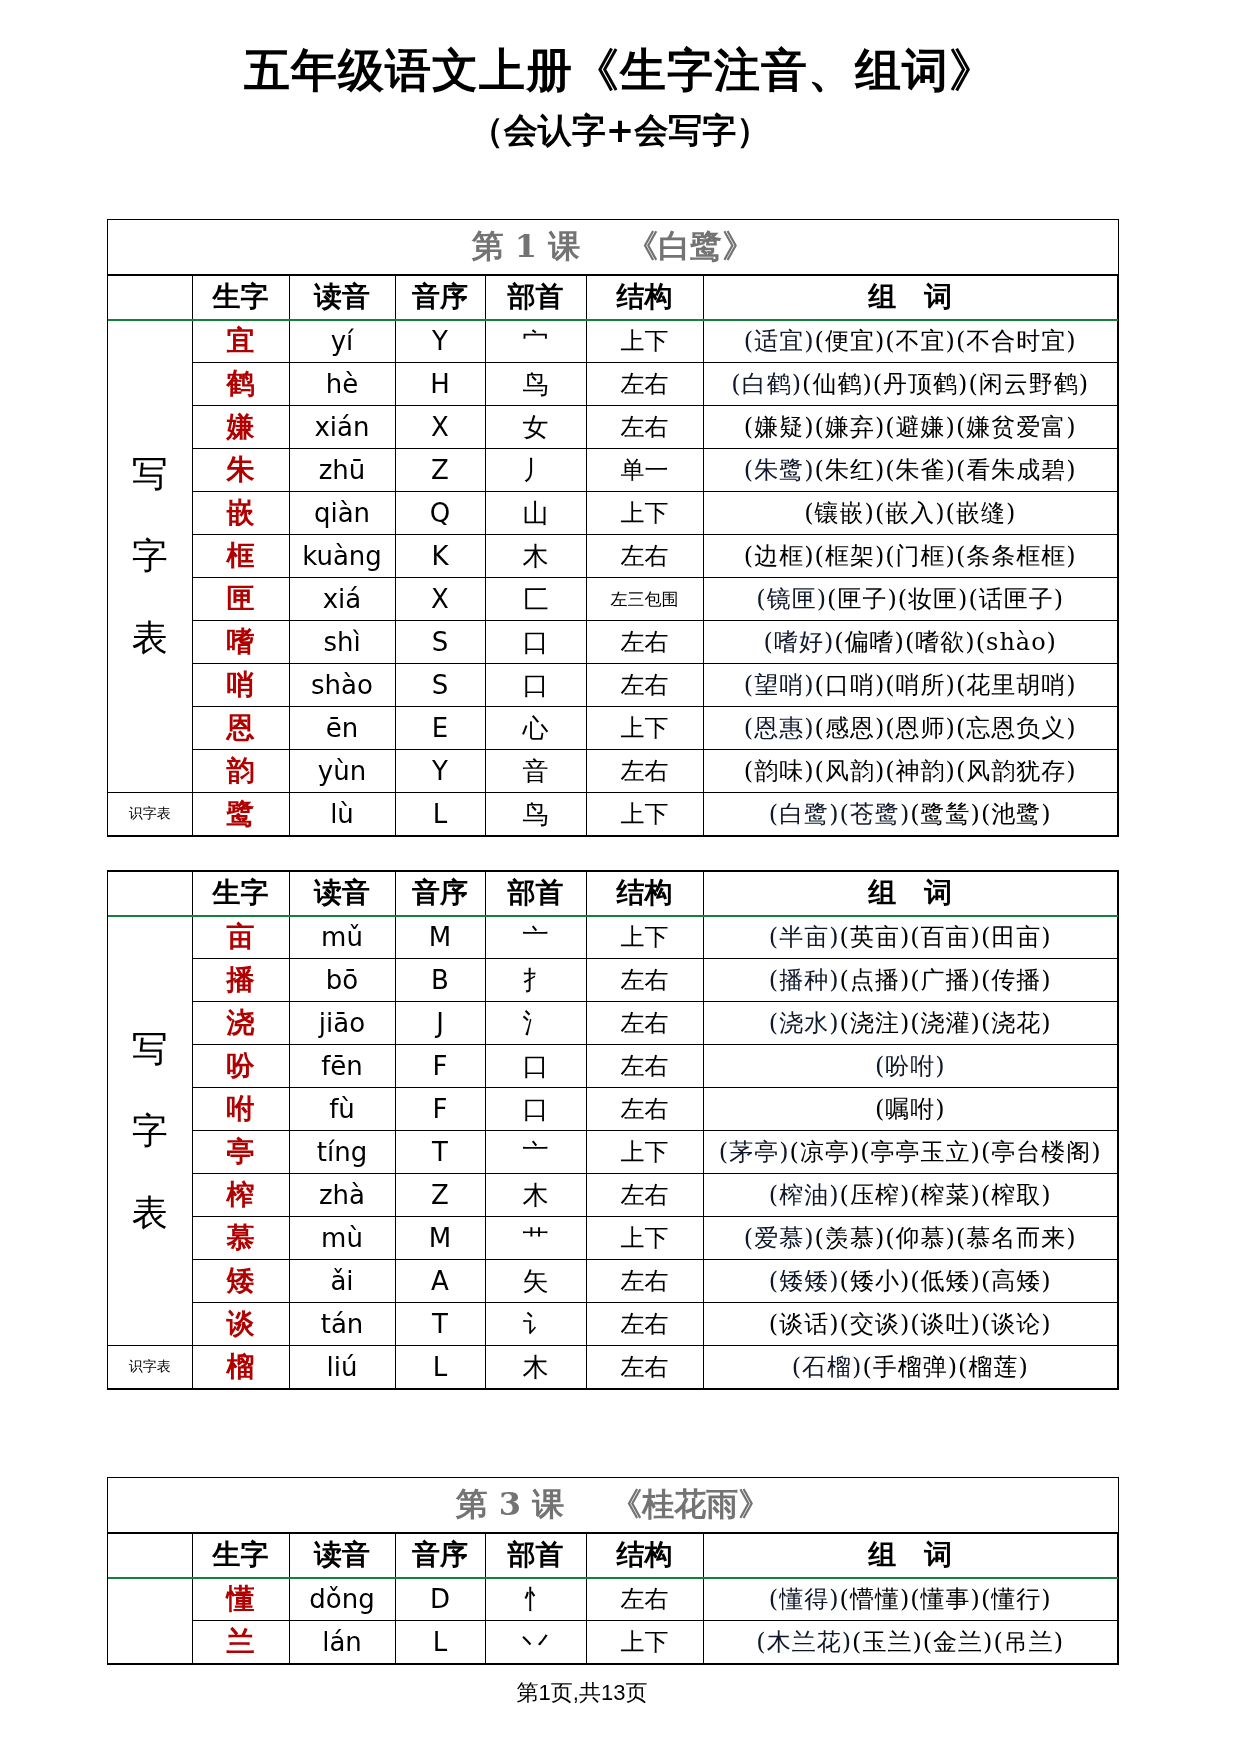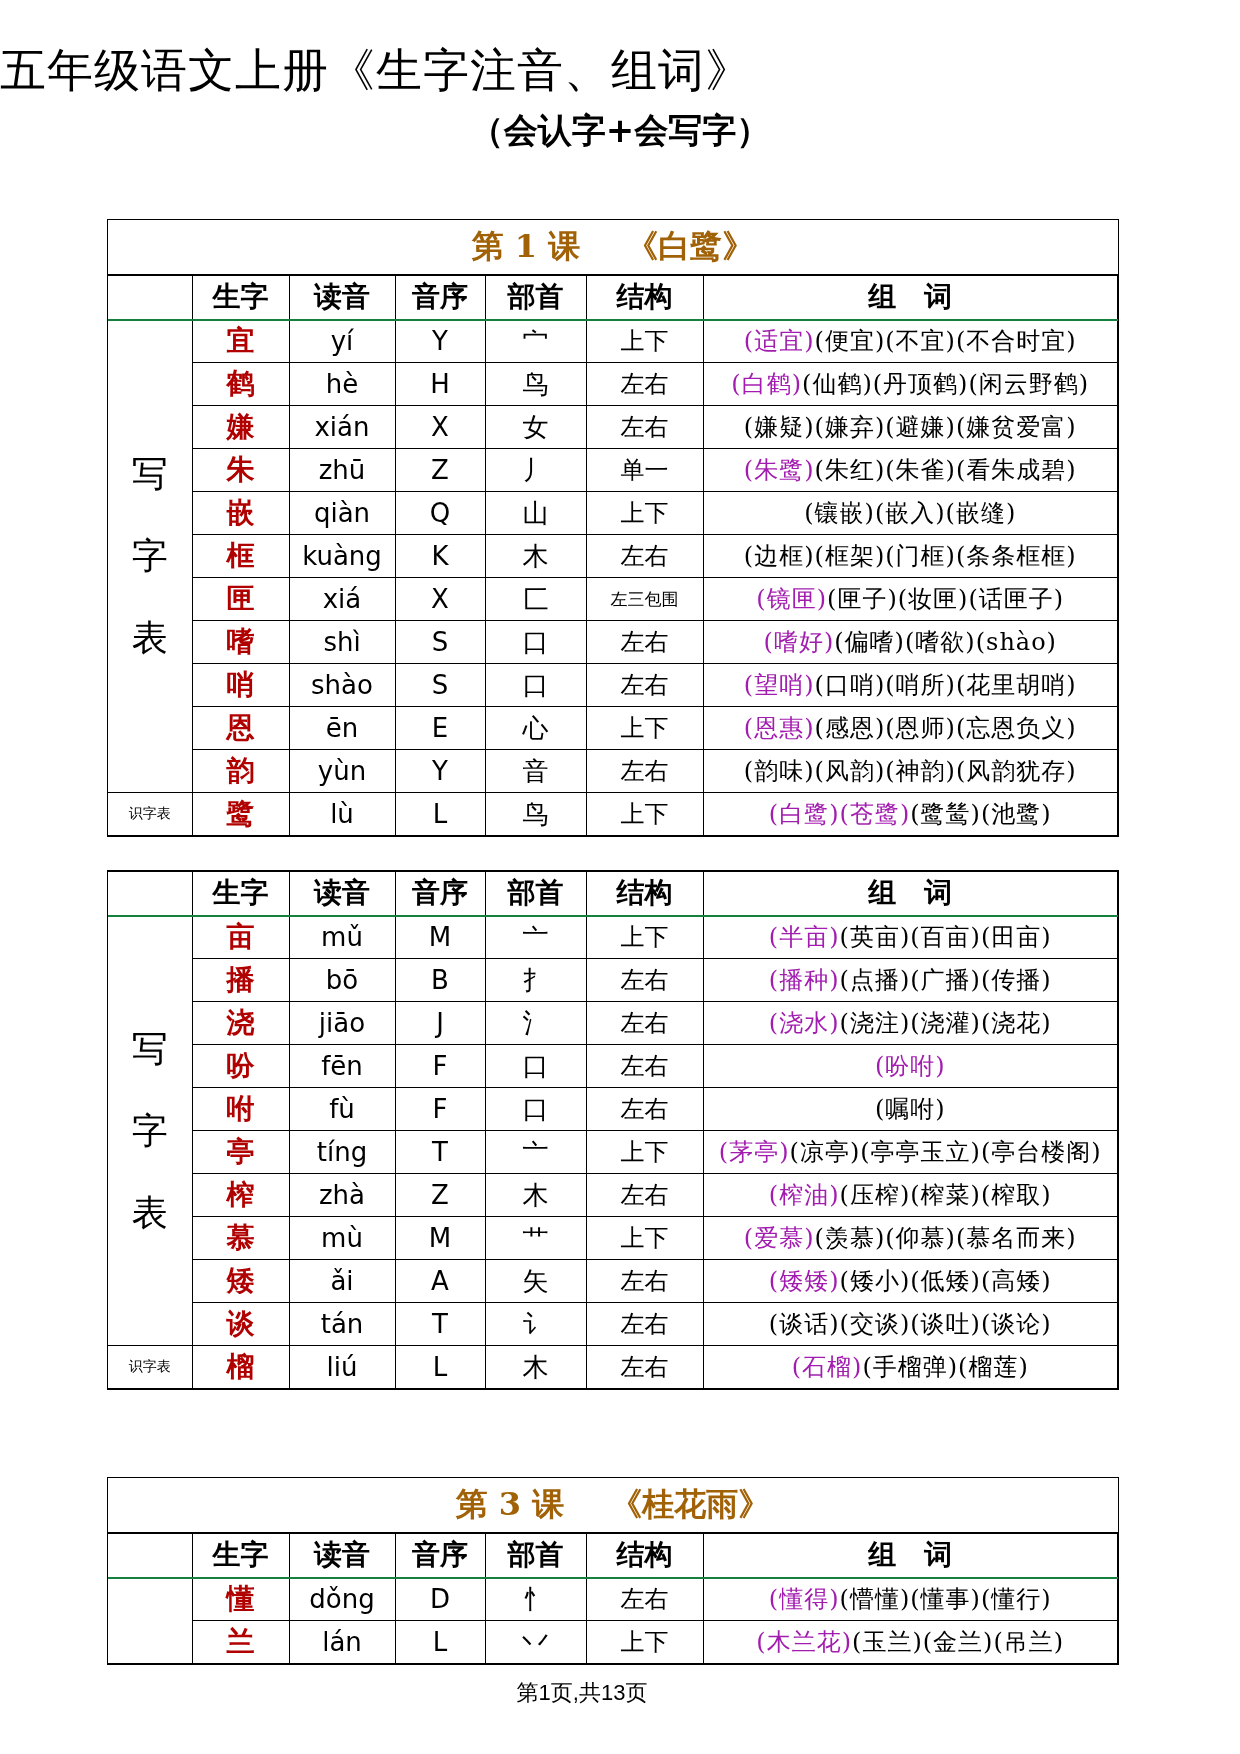--- a/index.html
+++ b/index.html
@@ -1,37 +1,37 @@
 <!DOCTYPE html>
 <html><head>
 <meta charset="utf-8">
 <style>
   html,body{margin:0;padding:0;background:#fff;}
   body{width:1240px;height:1754px;position:relative;overflow:hidden;font-family:"DejaVu Sans",sans-serif;color:#000;}
-  .title{position:absolute;left:0;width:1240px;top:40px;font-size:46px;font-weight:normal;letter-spacing:1px;font-family:"DejaVu Sans",sans-serif;}
+  .title{position:absolute;left:0;width:1240px;top:40px;text-align:center;font-size:46px;font-weight:bold;letter-spacing:1px;font-family:"DejaVu Sans",sans-serif;}
   .subtitle{position:absolute;left:0;width:1240px;top:108px;text-align:center;font-size:34px;font-weight:bold;font-family:"DejaVu Sans",sans-serif;}
   .lesson{position:absolute;left:107px;width:1012px;border:1.5px solid #000;box-sizing:border-box;}
-  .lesson-title{height:54px;border-bottom:1.5px solid #000;display:flex;align-items:center;justify-content:center;color:#a16207;font-size:32px;font-weight:bold;font-family:"DejaVu Serif",serif;}
+  .lesson-title{height:54px;border-bottom:1.5px solid #000;display:flex;align-items:center;justify-content:center;color:#737373;font-size:32px;font-weight:bold;font-family:"DejaVu Serif",serif;}
   .lesson-title .num{margin-right:46px;}
   table{border-collapse:collapse;width:100%;table-layout:fixed;}
   col.c0{width:84px;} col.c1{width:97px;} col.c2{width:106px;} col.c3{width:90px;} col.c4{width:101px;} col.c5{width:117px;} col.c6{width:auto;}
   th,td{border:1px solid #000;text-align:center;padding:0;height:43px;box-sizing:border-box;overflow:hidden;white-space:nowrap;}
   tr.head th{height:44px;font-size:28px;font-weight:bold;font-family:"DejaVu Serif",serif;border-bottom:2px solid #15803d;margin-top:48px;}
   tr.head th.blank{border-left:none;}
   td.side{font-family:"DejaVu Serif",serif;font-size:36px;line-height:82px;border-left:none;}
   td.side span{display:block;}
   td.side-small{font-size:14px;font-family:"DejaVu Serif",serif;border-left:none;}
   td.char{color:#b00000;font-weight:bold;font-size:28px;font-family:"DejaVu Serif",serif;}
   td.py{font-size:26px;font-family:"DejaVu Sans",sans-serif;}
   td.seq{font-size:26px;font-family:"DejaVu Sans",sans-serif;}
   td.rad{font-size:26px;font-family:"DejaVu Serif",serif;}
   td.struct{font-size:24px;font-family:"DejaVu Serif",serif;}
   td.struct.small{font-size:17px;}
   td.words{font-size:24px;font-family:"DejaVu Serif",serif;letter-spacing:1px;}
-  td.words .hl{color:#a21caf;}
+  td.words .hl{color:#0f172a;}
   .footer{position:absolute;left:0;width:1164px;top:1678px;text-align:center;font-size:22px;font-family:"Liberation Sans",sans-serif;}
 </style>
 </head>
 <body>
 
 <div class="title">五年级语文上册《生字注音、组词》</div>
 <div class="subtitle">（会认字+会写字）</div>
 
 <div id="lessons-root">
     <div class="lesson" style="top: 219px;">

